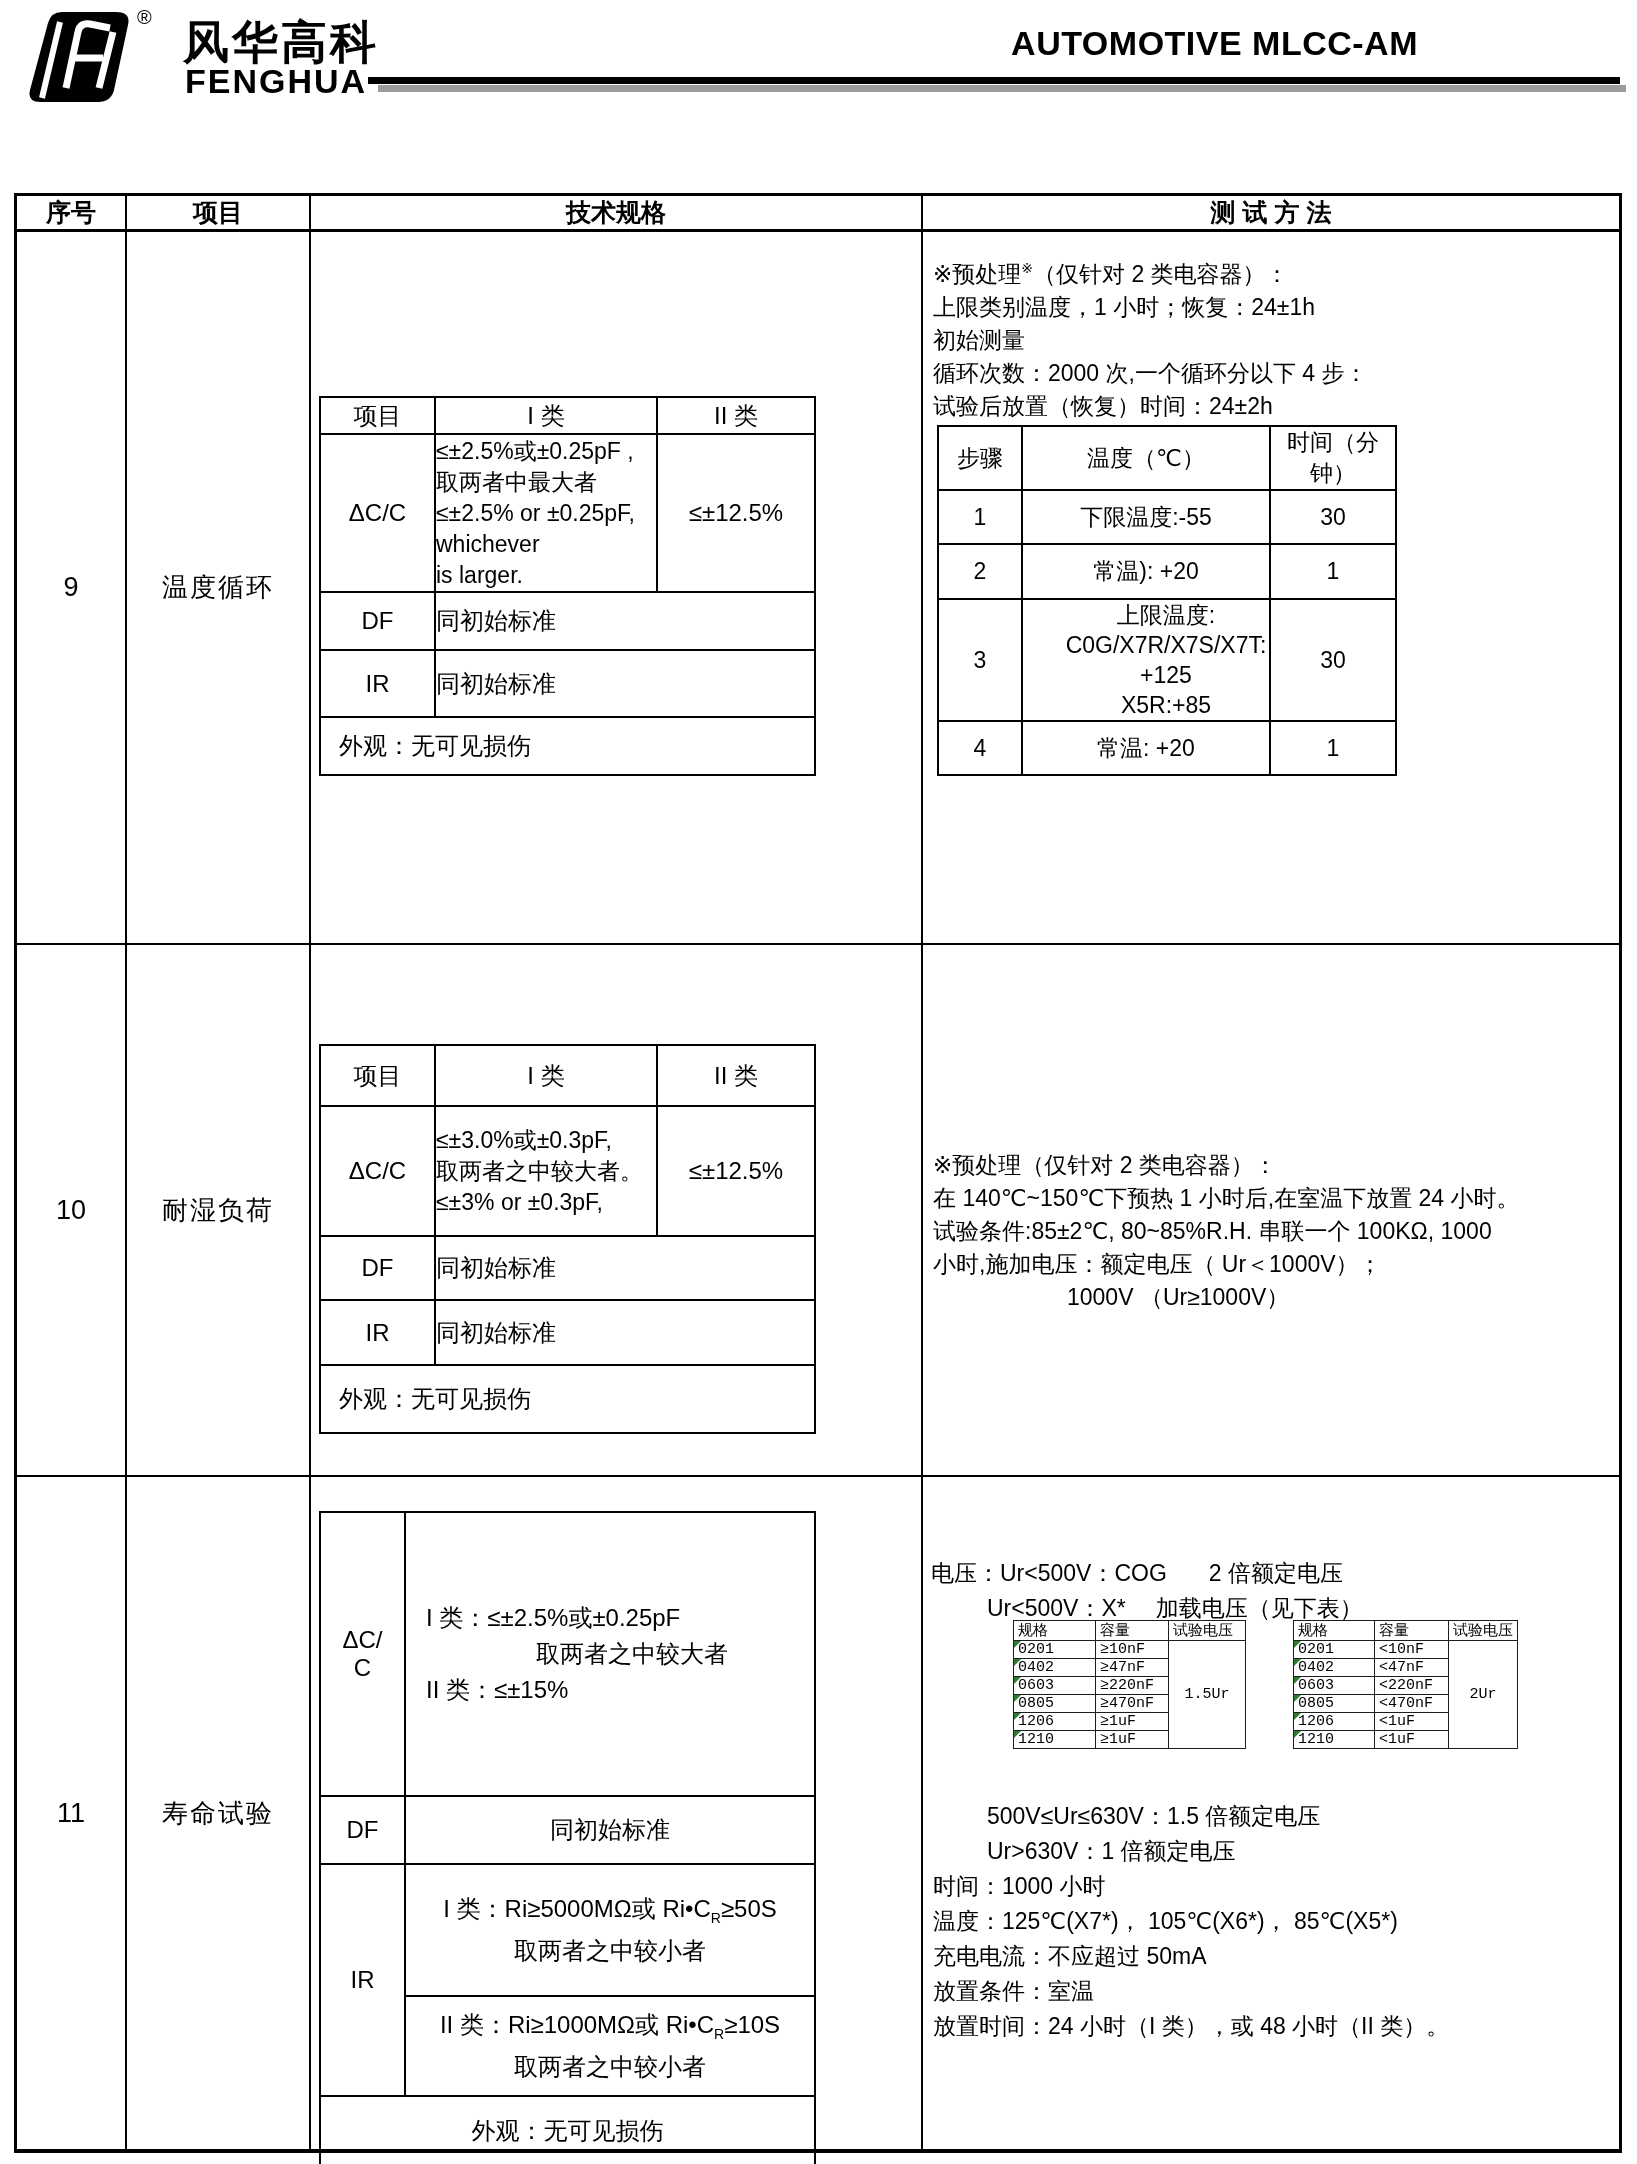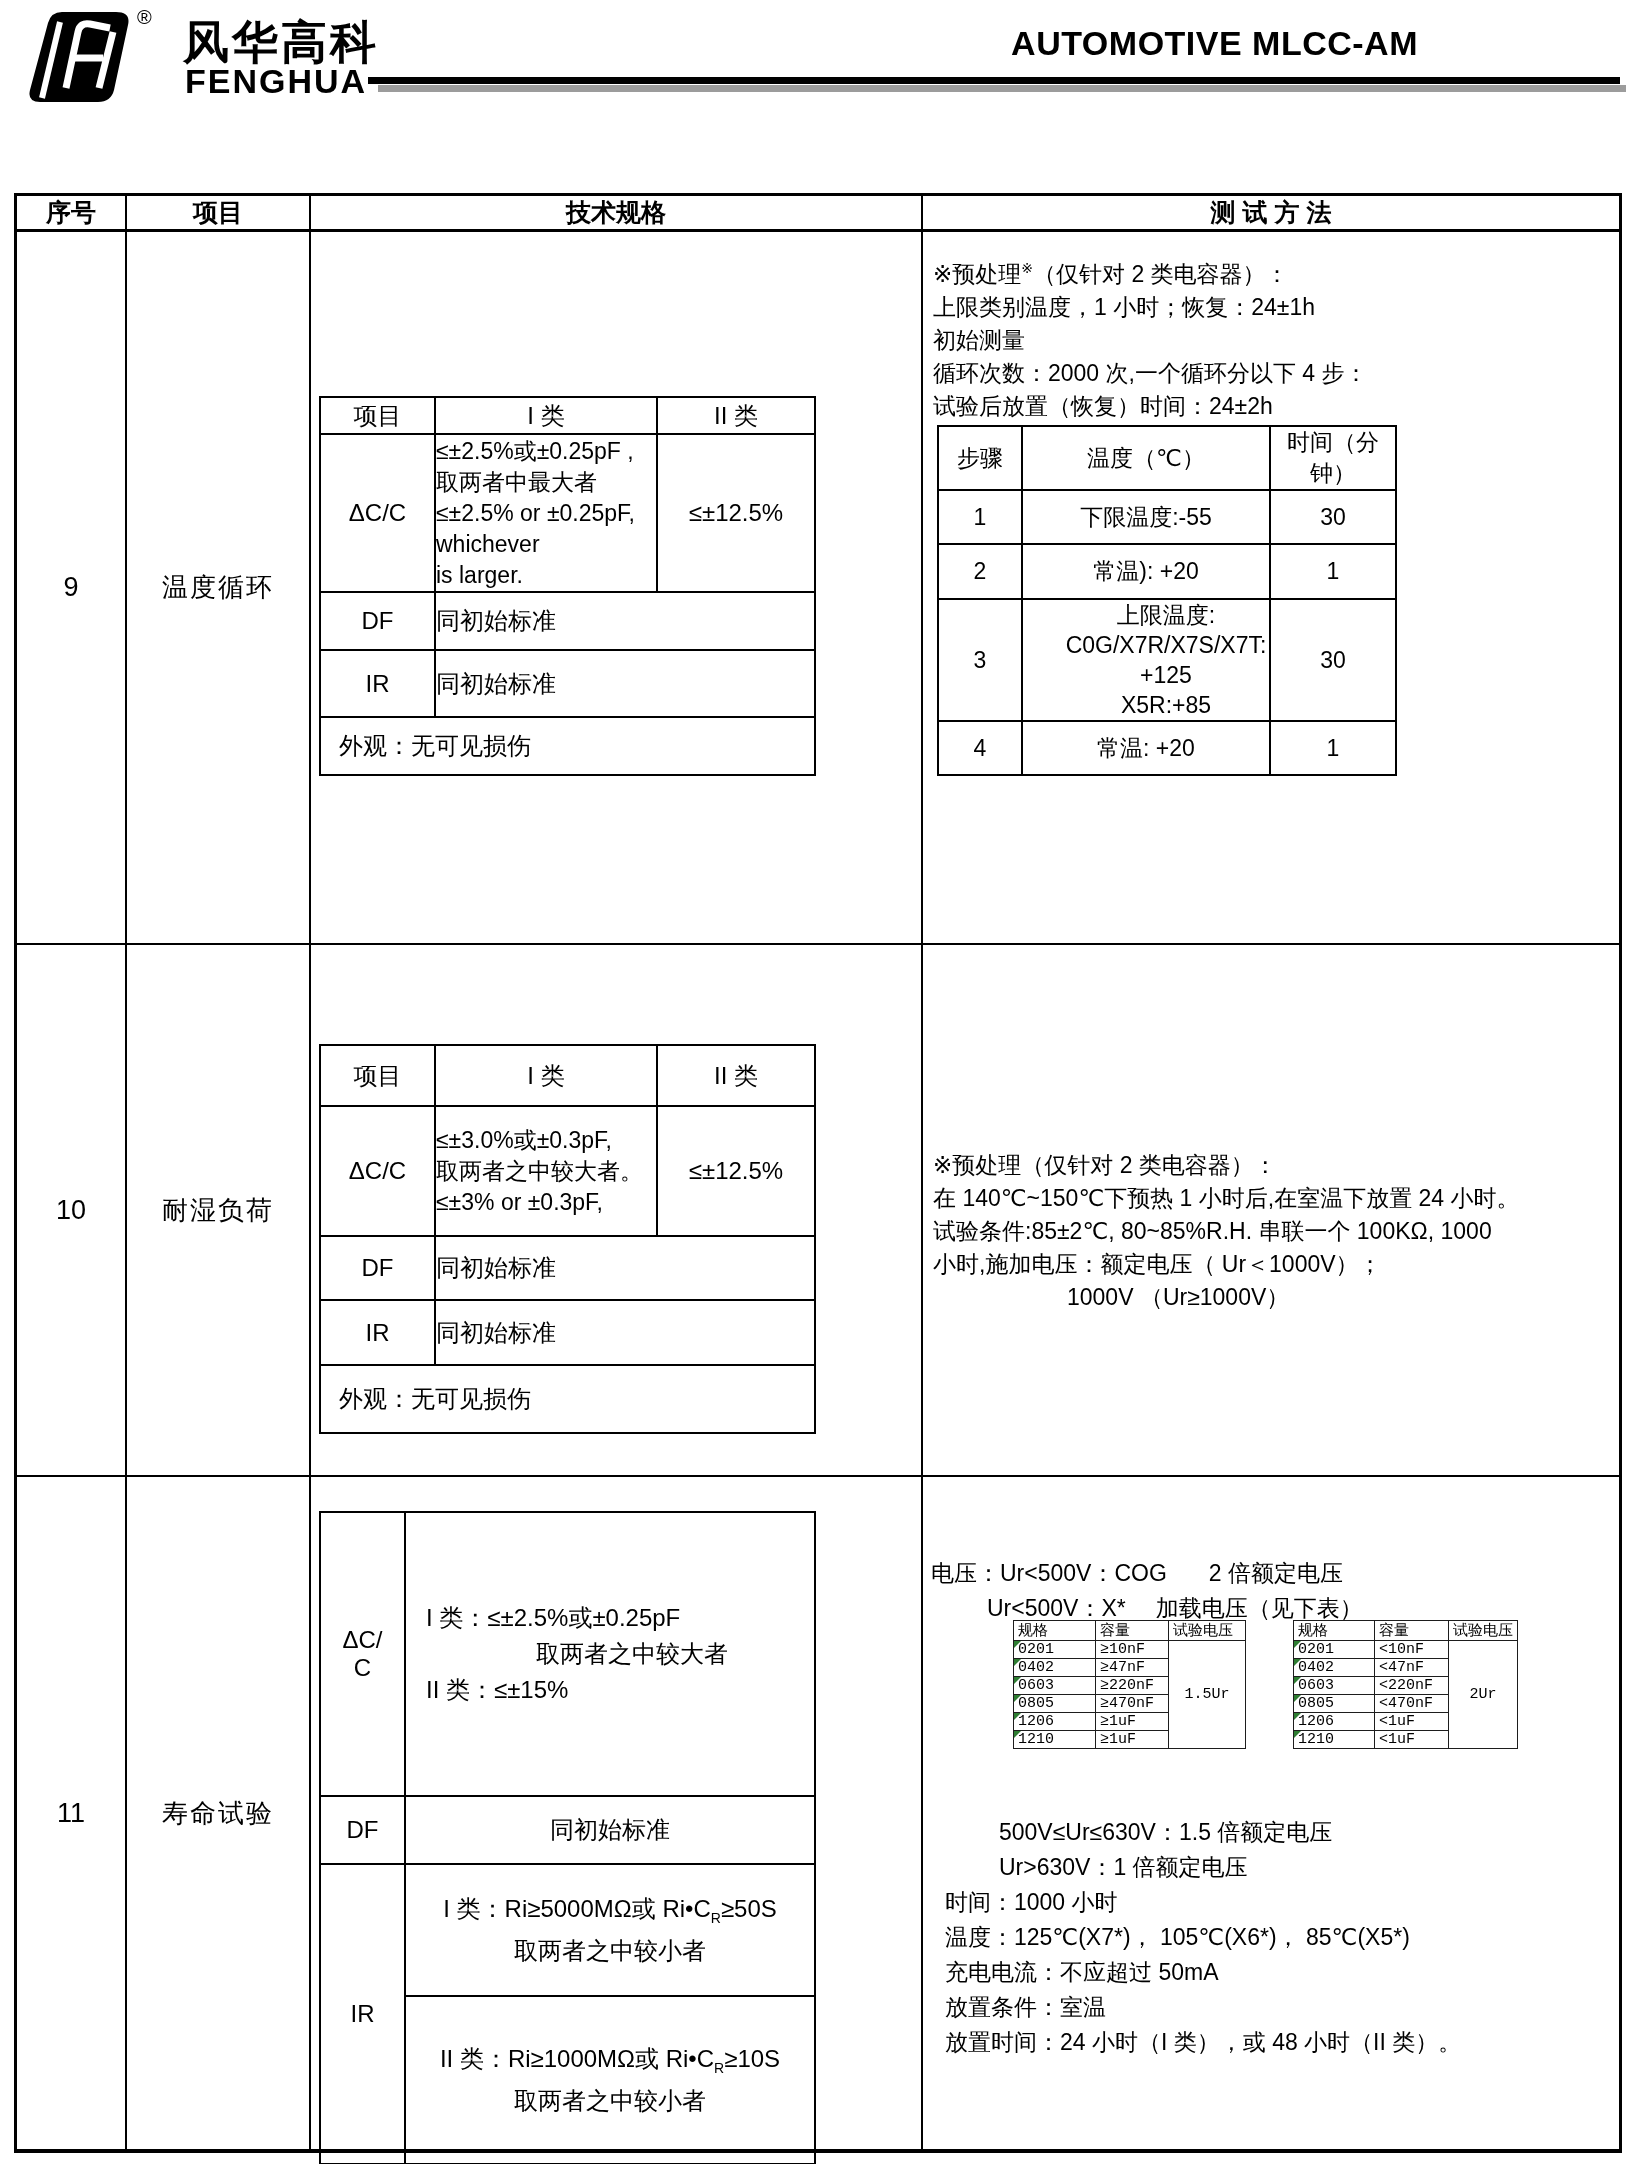--- a/index.html
+++ b/index.html
@@ -64,21 +64,21 @@
   #m11v2 .gap { margin-left:30px; }
   #vt-wrap { position:absolute; left:90px; top:143px; display:flex; gap:47px; }
   .vt { border-collapse:collapse; table-layout:fixed;
         font-family:"Liberation Mono","DejaVu Sans Mono",monospace; font-size:15px; }
   .vt td { border:1px solid #1d1d1d; height:16px; padding:0 4px;
            vertical-align:middle; white-space:nowrap; overflow:hidden; }
   .vt .vcell { text-align:center; }
   .vt td.mark { position:relative; }
   .vt td.mark::before { content:""; position:absolute; left:0; top:0; width:0; height:0;
                         border-top:7px solid #2e7d32; border-right:7px solid transparent; }
-  #m11tail { left:10px; top:338px; line-height:35px;margin-left:12px; }
+  #m11tail { left:10px; top:322px; line-height:35px; }
   .ind54 { padding-left:54px; }
 </style>
 </head>
 <body>
 
 <svg id="logo-mark" class="abs" viewBox="0 0 108 94">
   <path d="M34 2 H88 Q103 2 100 15 L86 80 Q83 92 70 92 H12 Q-1 92 2 80 L20 13 Q23 2 34 2 Z" fill="#000"></path>
   <path d="M14 88 L32 12" stroke="#fff" stroke-width="6" fill="none"></path>
   <path d="M38 78 L50 22 Q52 12 62 14 L82 18" stroke="#fff" stroke-width="7" fill="none"></path>
   <path d="M43 48 L75 48" stroke="#fff" stroke-width="7"></path>
@@ -263,21 +263,21 @@
         <td class="tc">DF</td>
         <td class="tc">同初始标准</td>
       </tr>
       <tr style="height:132px">
         <td class="tc" rowspan="2">IR</td>
         <td class="tc dual-line">
           <div><span>I 类：Ri≥5000MΩ或 Ri•C</span><sub>R</sub><span>≥50S</span></div>
           <div>取两者之中较小者</div>
         </td>
       </tr>
-      <tr style="height:168px">
+      <tr style="height:100px">
         <td class="tc dual-line">
           <div><span>II 类：Ri≥1000MΩ或 Ri•C</span><sub>R</sub><span>≥10S</span></div>
           <div>取两者之中较小者</div>
         </td>
       </tr>
       <tr style="height:70px">
         <td class="tc" colspan="2">外观：无可见损伤</td>
       </tr>
     </tbody>
       </table>

